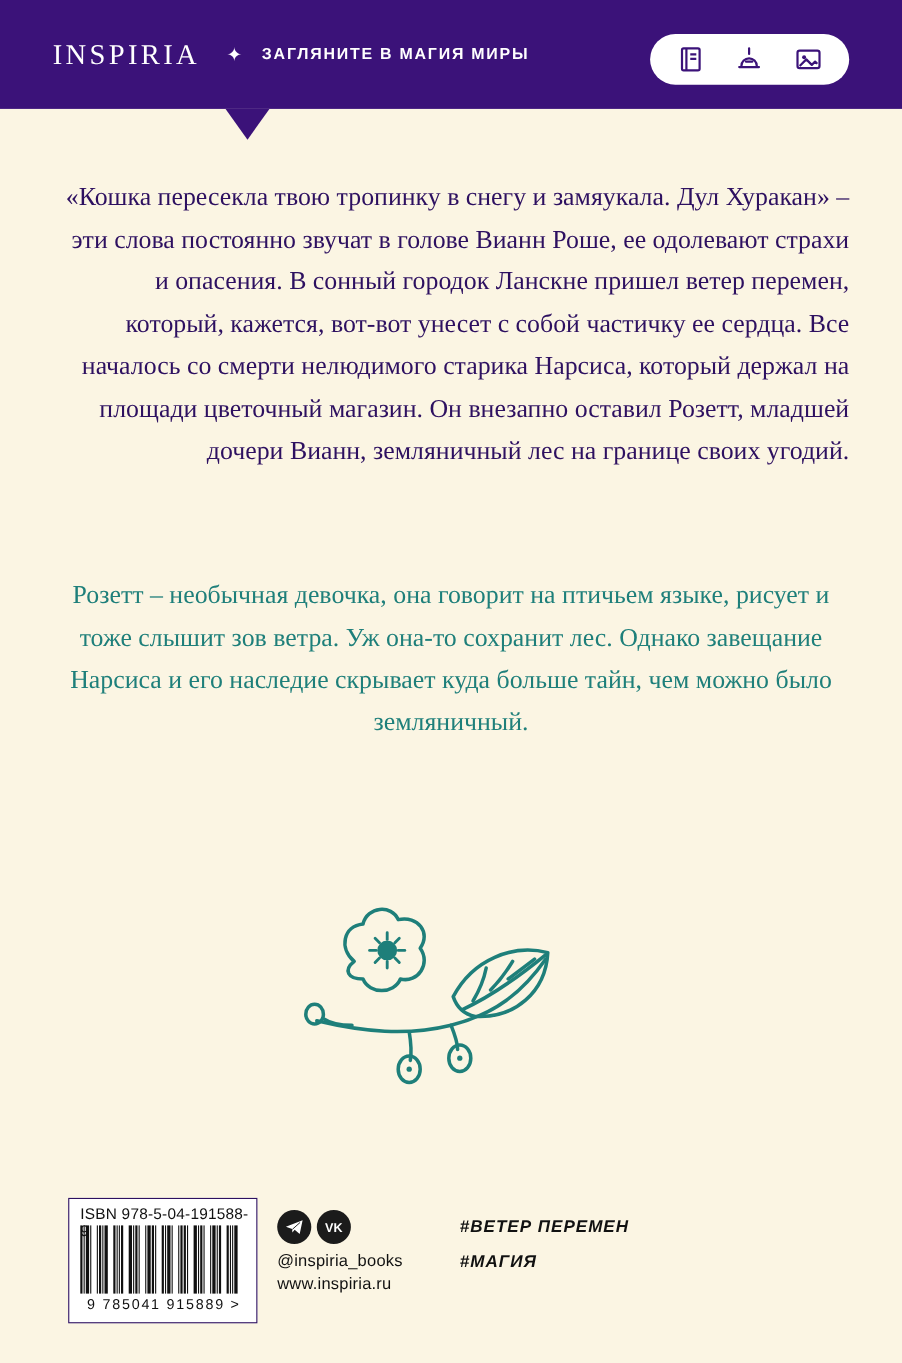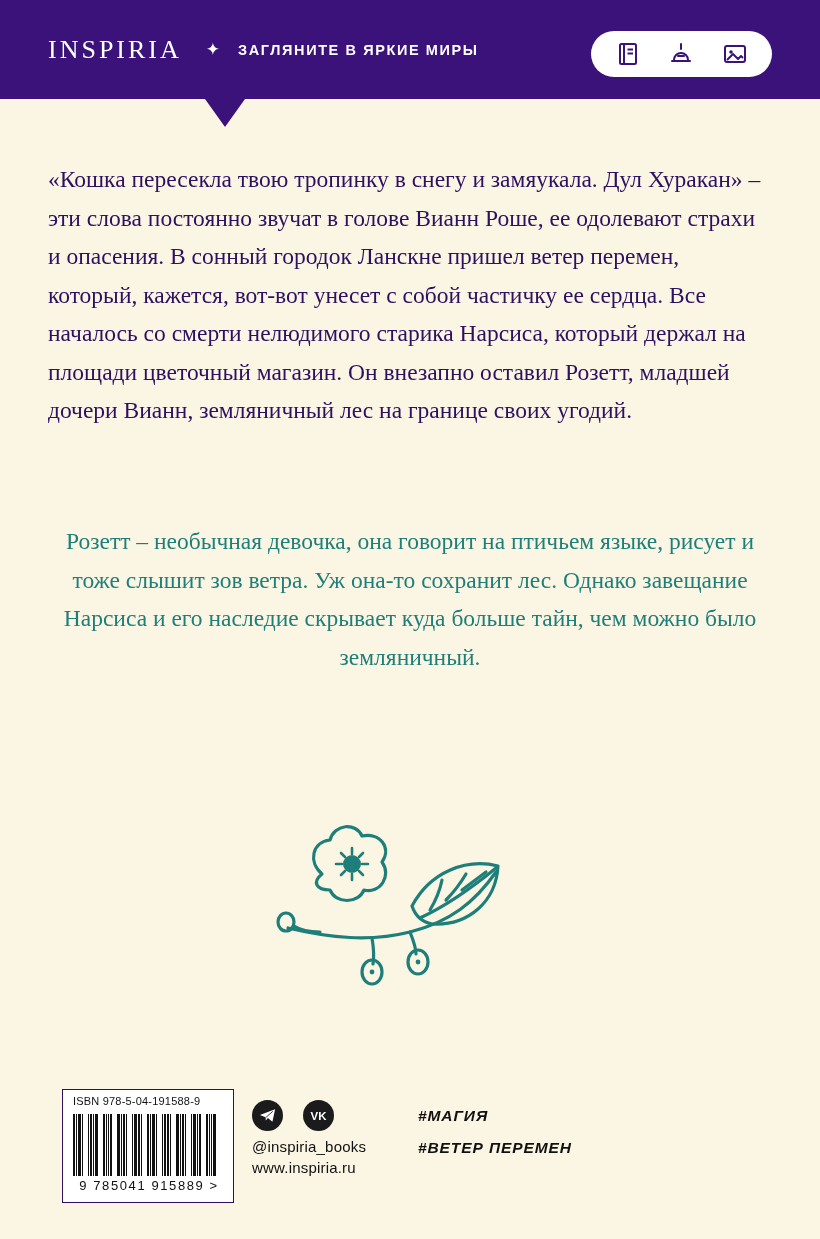--- a/index.html
+++ b/index.html
@@ -82,21 +82,21 @@
     height: 30px;
     pointer-events: none;
   }
 
   
   .blurb {
     position: absolute;
     left: 48px;
     top: 160px;
     width: 724px;
-    text-align: left;
+    text-align: right;
     color: #2d1060;
     font-size: 23.5px;
     line-height: 38.5px;
     font-family: "Liberation Serif", serif;
   }
   .blurb p { margin: 0 0 26px 0; }
   .blurb p:last-child { margin-bottom: 0; }
 
   .blurb-teal {
     position: absolute;
@@ -136,21 +136,21 @@
     height: 114px;
     background: #ffffff;
     border: 1px solid #2d1060;
     box-sizing: border-box;
   }
   .isbn-text {
     position: absolute;
     left: 10px;
     top: 5px;
     font-family: "Liberation Sans", sans-serif;
-    font-size: 11px;
+    font-size: 14px;
     color: #111;
     letter-spacing: 0.2px;
   }
   .bars {
     position: absolute;
     left: 10px;
     top: 24px;
     width: 152px;
     height: 62px;
   }
@@ -174,21 +174,21 @@
   }
 
   .social {
     position: absolute;
     left: 252px;
     top: 20px;
     width: 140px;
   }
   .social-icons {
     display: flex;
-    gap: 20px;
+    gap: 5px;
     margin-bottom: 5px;
   }
   .soc-circle {
     width: 31px;
     height: 31px;
     border-radius: 50%;
     background: #1b1b1b;
     display: flex;
     align-items: center;
     justify-content: center;
@@ -216,21 +216,21 @@
     line-height: 32px;
   }
 </style>
 </head>
 <body>
 
 <div class="header">
   <div class="header-inner">
     <span class="brand">INSPIRIA</span>
     <span class="brand-star">✦</span>
-    <span class="tagline">ЗАГЛЯНИТЕ В ЯРКИЕ МИРЫ</span>
+    <span class="tagline">ЗАГЛЯНИТЕ В МАГИЯ МИРЫ</span>
   </div>
 
   <div class="icon-pill">
     <span class="ic">
       <svg width="28" height="28" viewBox="0 0 28 28">
         <rect x="6" y="4" width="16" height="20" rx="1.5" fill="none" stroke="#3b1279" stroke-width="2"></rect>
         <line x1="10" y1="4" x2="10" y2="24" stroke="#3b1279" stroke-width="2"></line>
         <line x1="13.5" y1="9.5" x2="19" y2="9.5" stroke="#3b1279" stroke-width="2"></line>
         <line x1="13.5" y1="13.5" x2="19" y2="13.5" stroke="#3b1279" stroke-width="2"></line>
       </svg>
@@ -340,16 +340,16 @@
         <svg width="21" height="21" viewBox="0 0 22 22">
           <text x="11" y="16" font-family="Liberation Sans, sans-serif" font-size="12" font-weight="bold" fill="#ffffff" text-anchor="middle">VK</text>
         </svg>
       </span>
     </div>
     <div class="soc-handle">@inspiria_books</div>
     <div class="soc-site">www.inspiria.ru</div>
   </div>
 
   <div class="hashtags">
+    <div>#ВЕТЕР ПЕРЕМЕН</div>
     <div>#МАГИЯ</div>
-    <div>#ВЕТЕР ПЕРЕМЕН</div>
   </div>
 </div>
 
 </body></html>

